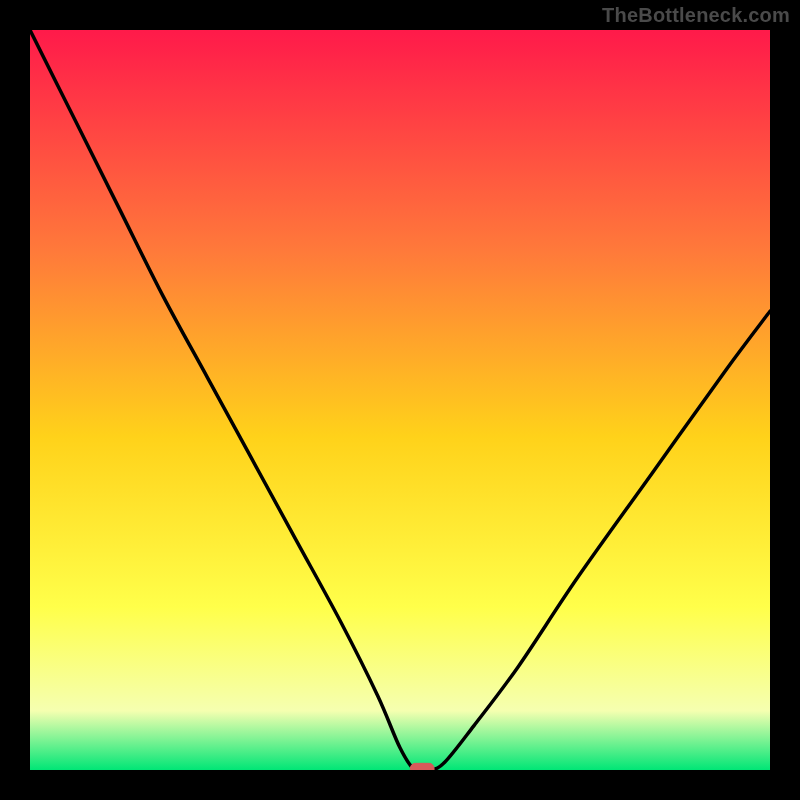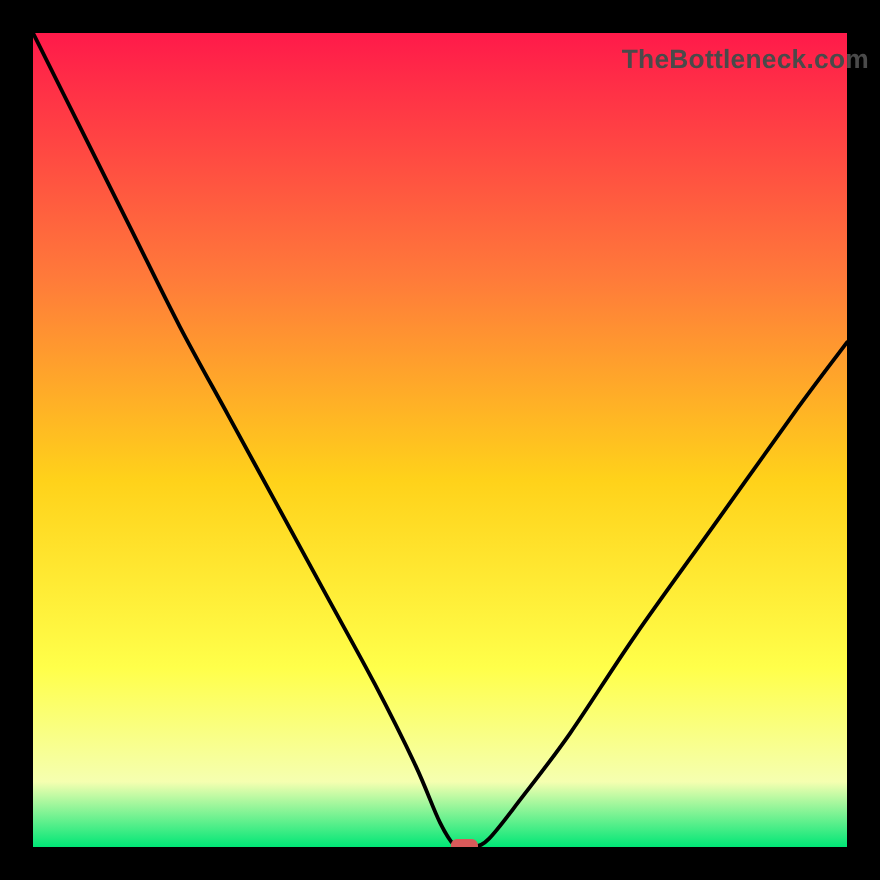--- a/index.html
+++ b/index.html
@@ -14,26 +14,25 @@
   .frame {
     position: relative;
     width: 800px;
     height: 800px;
     background: #000;
   }
   .watermark {
     position: absolute;
     top: 4px;
     right: 10px;
-    font-size: 24px;
+    font-size: 20px;
     font-weight: 600;
     color: #4a4a4a;
     letter-spacing: 0.2px;
     z-index: 10;
-    margin-top: 37px;
   }
   .plot-area {
     position: absolute;
     left: 30px;
     top: 30px;
     width: 740px;
     height: 740px;
     overflow: hidden;
   }
   .plot-area svg {

